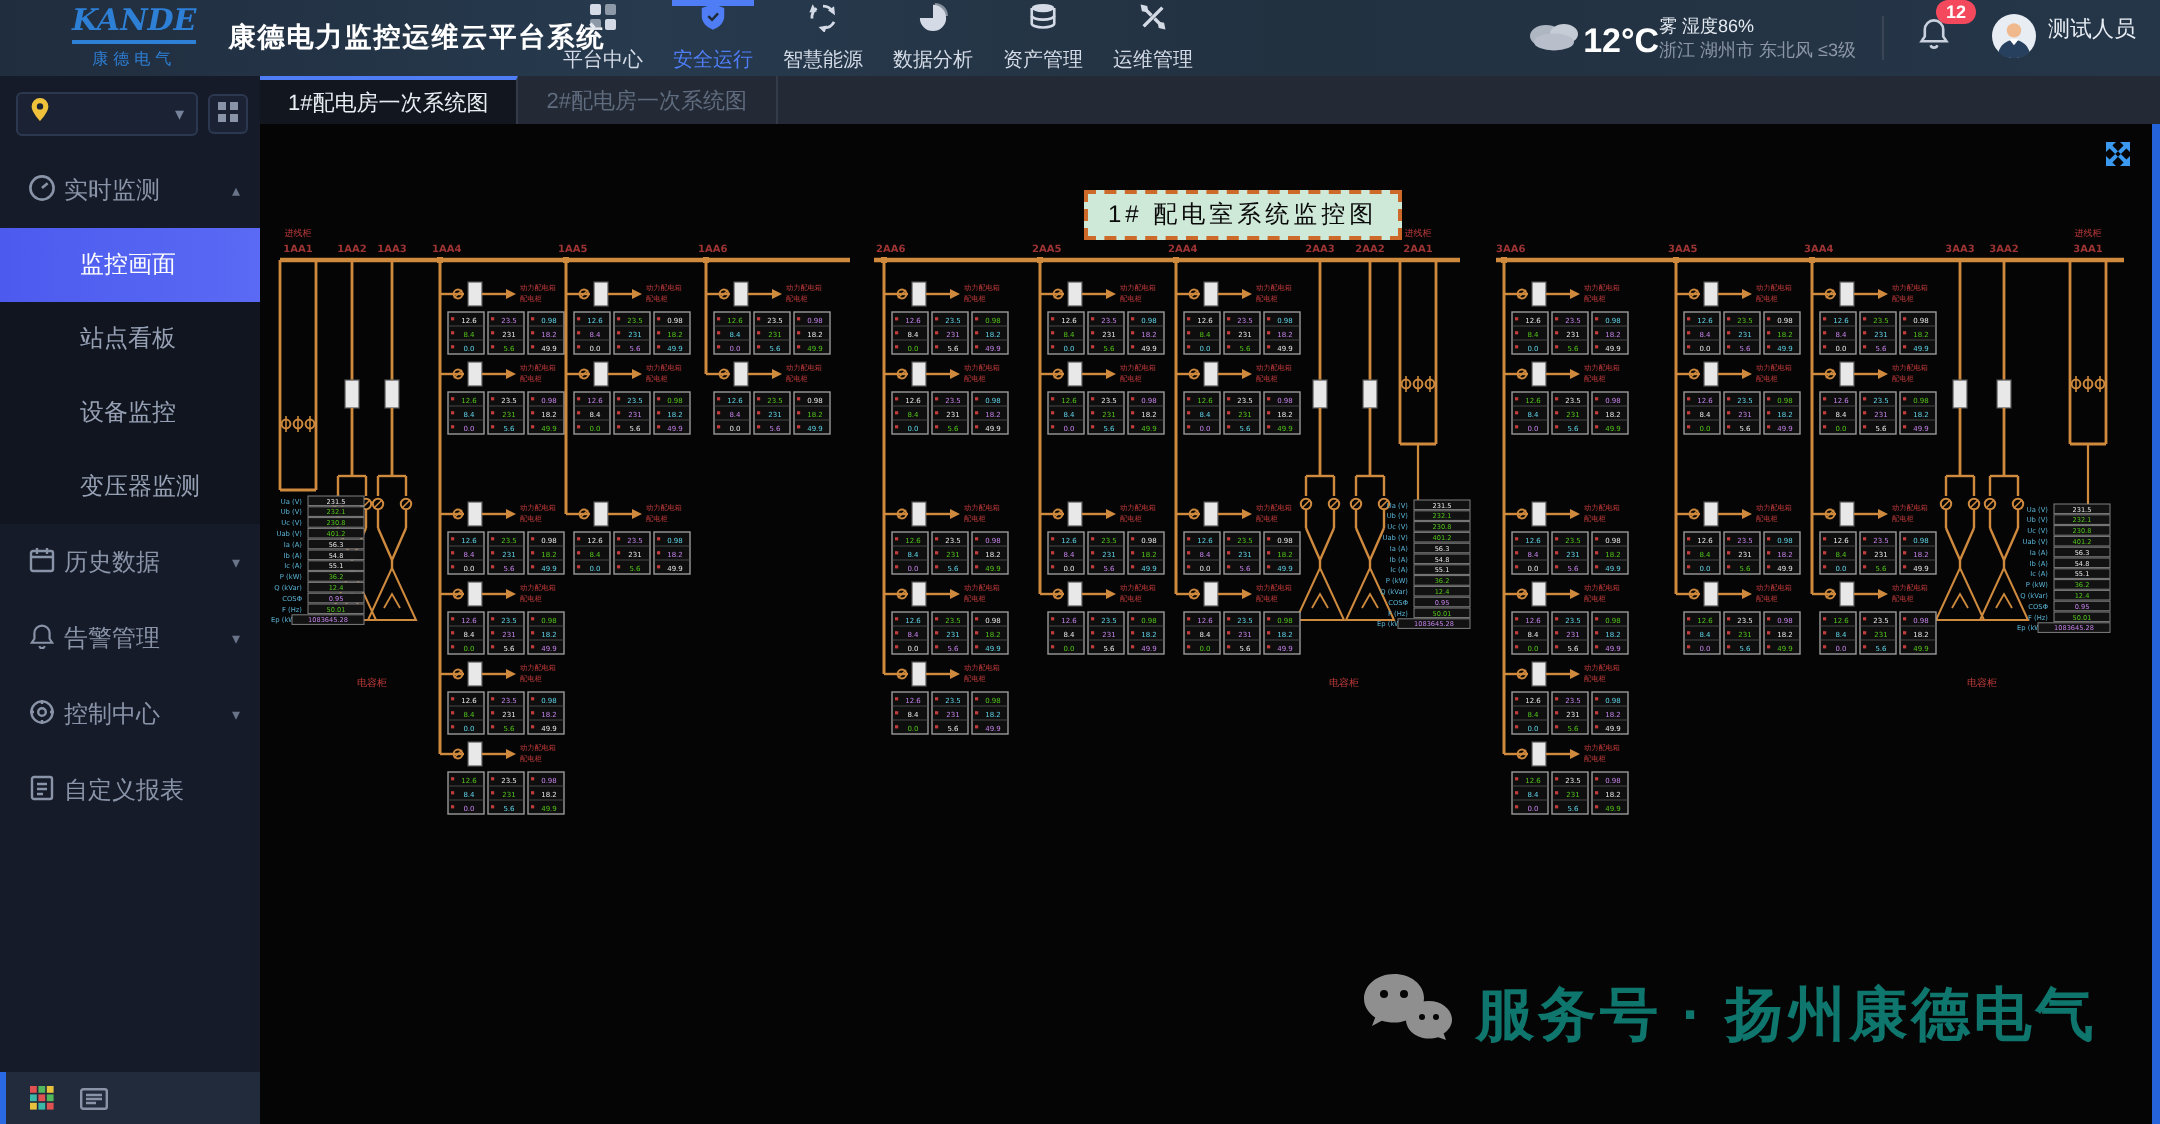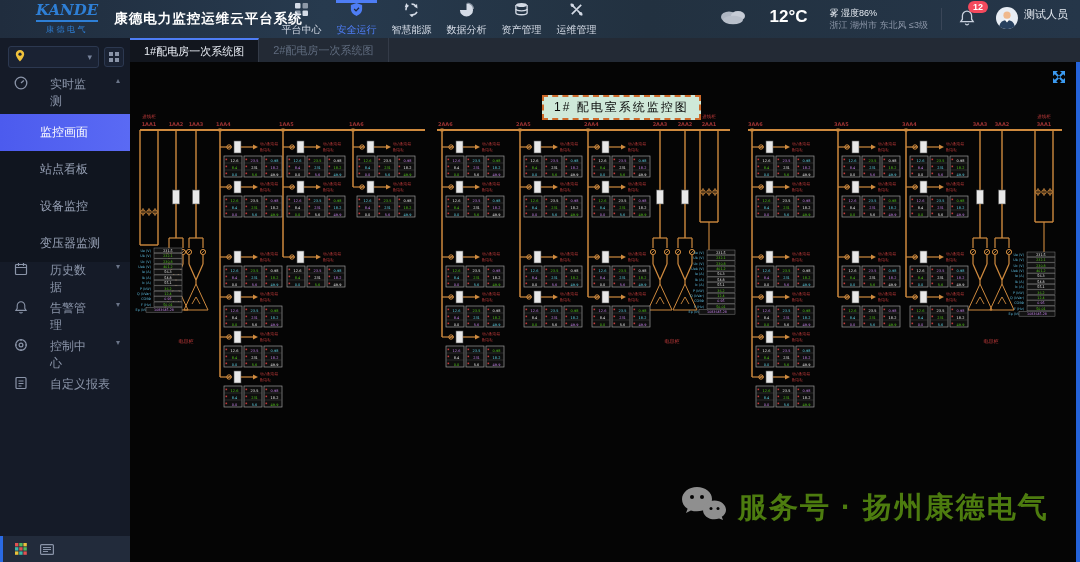--- a/index.html
+++ b/index.html
@@ -13,55 +13,55 @@
   .logo{display:flex;flex-direction:column;align-items:center}
   .logo-en{font-family:"DejaVu Serif",serif;font-style:italic;font-weight:bold;color:#2e7fd6;font-size:15px;line-height:1;border-bottom:2px solid #2e7fd6;padding-bottom:2px}
   .logo-cn{color:#2e7fd6;font-size:8px;letter-spacing:2.5px;margin-top:2px}
   .app-title{color:#fff;font-size:13.5px;font-weight:bold;letter-spacing:1px;white-space:nowrap}
   .main-nav{display:flex;height:100%;margin-left:6px}
   .nav-item{position:relative;display:flex;flex-direction:column;align-items:center;justify-content:center;gap:2px;width:55px;height:100%;color:#d4dbe6;cursor:pointer}
   .nav-item .nv-label{font-size:10px;white-space:nowrap}
   .nav-item.active{color:#4e7df5}
   .nav-item.active::before{content:"";position:absolute;top:0;left:7px;right:7px;height:3px;background:#4e7df5}
   .topbar-right{margin-left:auto;display:flex;align-items:center;gap:13px;padding-right:12px}
-  .weather{display:flex;align-items:flex-start;gap:22px}
+  .weather{display:flex;align-items:flex-end;gap:0}
   .temp{color:#fff;font-size:17px;font-weight:bold}
   .winfo{display:flex;flex-direction:column;line-height:1.35}
   .winfo .w1{color:#e6ebf2;font-size:9px;white-space:nowrap}
   .winfo .w2{color:#8c96a8;font-size:9px;white-space:nowrap}
   .tdivider{width:1px;height:22px;background:#3a4658}
   .bell{position:relative;cursor:pointer;margin:0 8px 0 4px}
   .badge{position:absolute;top:-8px;left:9px;background:#f4495d;color:#fff;font-size:9px;font-weight:bold;padding:1px 5px;border-radius:8px}
   .user{display:flex;align-items:flex-start;gap:6px;color:#e8edf4;font-size:11px;cursor:pointer;white-space:nowrap}
 
   
   .sidebar{position:absolute;top:38px;left:0;width:130px;bottom:0;background:#151b28;display:flex;flex-direction:column;z-index:5}
   .station{display:flex;align-items:center;gap:5px;padding:8px 6px 8px 8px}
   .select{flex:1;display:flex;align-items:center;height:22px;background:#1a2233;border:1px solid #2c3850;border-radius:3px;padding:0 6px;gap:4px;cursor:pointer}
   .select .chev{margin-left:auto;color:#76829a;font-size:9px}
   .grid-btn{width:20px;height:20px;border:1px solid #2c3850;border-radius:3px;display:flex;align-items:center;justify-content:center;cursor:pointer;background:#1a2233}
   .menu{flex:1;overflow:hidden}
-  .menu-item{display:flex;align-items:flex-start;gap:22px;height:38px;padding:0 10px 0 14px;color:#8a94a8;font-size:12px;cursor:pointer}
+  .menu-item{display:flex;align-items:center;gap:4px;height:38px;padding:0 10px 0 14px;color:#8a94a8;font-size:12px;cursor:pointer}
   .menu-item .arrow{margin-left:auto;font-size:8px;color:#6a7488}
   .menu-sub{display:flex;align-items:center;height:37px;padding-left:40px;color:#97a1b5;font-size:12px;cursor:pointer;background:#10151f}
   .menu-sub.active{background:linear-gradient(90deg,#4c5bee,#5a6af4);color:#fff}
   .sidebar-footer{height:26px;background:#222b3b;border-left:3px solid #2a6ae4;display:flex;align-items:center;gap:12px;padding-left:12px}
   .sf-icon{cursor:pointer;display:flex}
 
   
   .content{position:absolute;top:38px;left:130px;right:0;bottom:0}
   .tabbar{height:24px;background:#232a35;display:flex}
   .tab{display:flex;align-items:center;padding:0 14px;font-size:11px;color:#5f6b7e;border-right:1px solid #343b48;cursor:pointer}
   .tab.active{background:#12161e;color:#e9edf4;border-top:2px solid #4e7df5}
   .canvas{position:relative;height:calc(100% - 24px);background:#050505;overflow:hidden}
   #diagram{position:absolute;left:0;top:0}
   .diagram-title{position:absolute;left:412px;top:33px;background:#cfe9d9;border:2px dashed #cd6a2a;color:#0a0a0a;font-size:12px;font-weight:normal;letter-spacing:2px;padding:2px 10px;white-space:nowrap}
   .fullscreen{position:absolute;right:13px;top:7px;cursor:pointer}
   .v-scrollbar{position:absolute;right:0;top:0;bottom:0;width:4px;background:#2563da;cursor:pointer}
-  .watermark{position:absolute;left:550px;top:424px;display:flex;align-items:flex-end;gap:12px;color:#4d7c0f}
+  .watermark{position:absolute;left:550px;top:424px;display:flex;align-items:center;gap:12px;color:#0f766e}
   .watermark .wm-text{font-size:29px;font-weight:bold;letter-spacing:2px;white-space:nowrap}
 </style>
 </head>
 <body>
 
 <div class="app">
 
   <header class="topbar">
     <div class="brand">
       <div class="logo">

